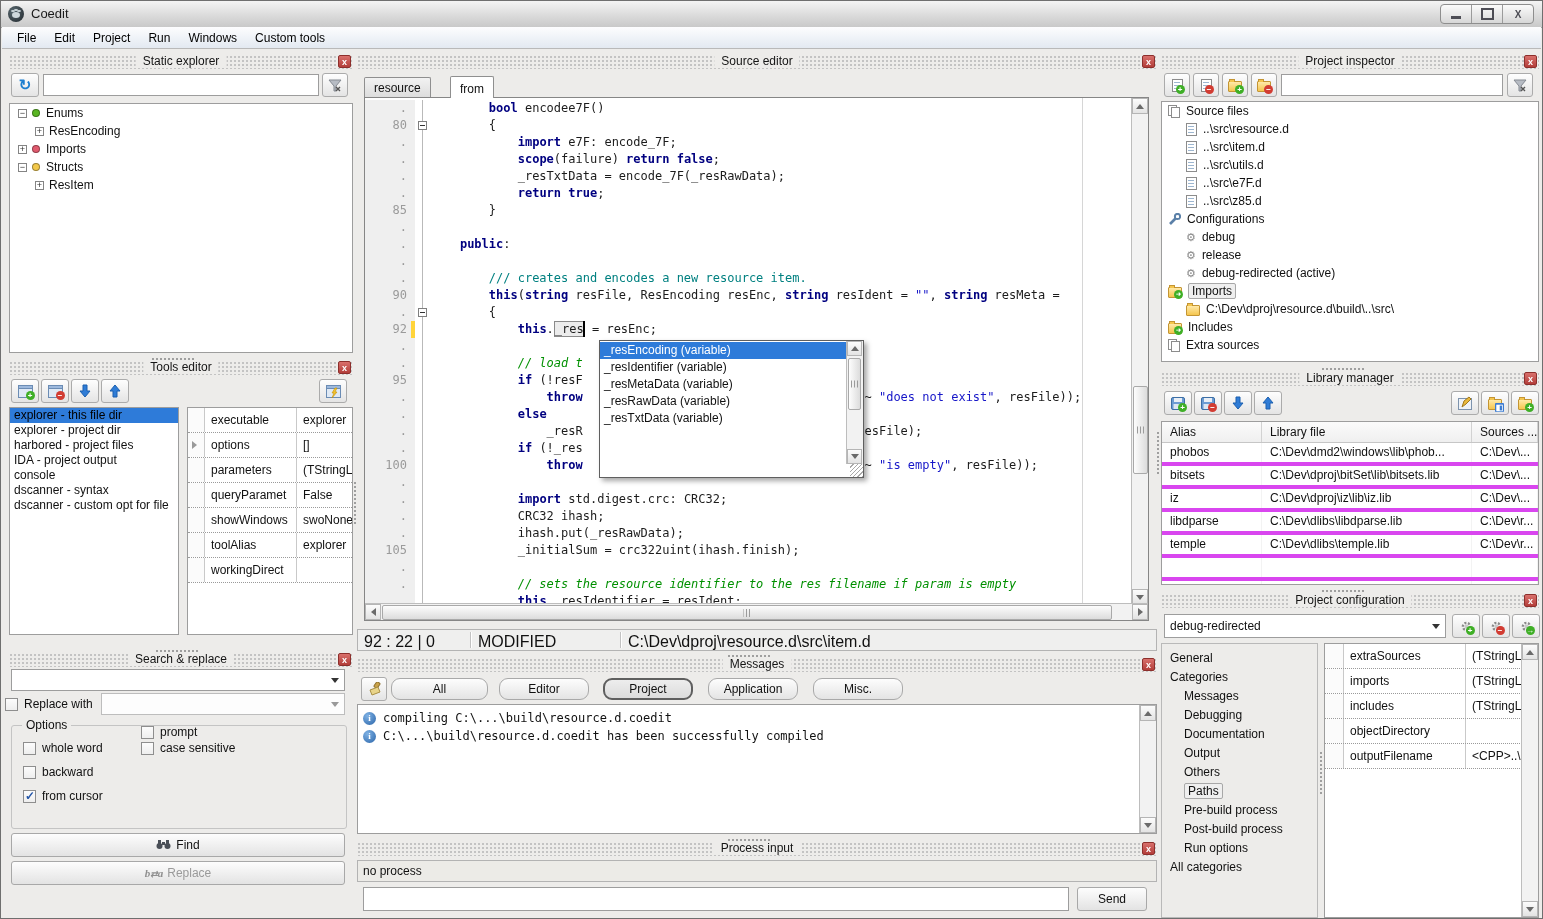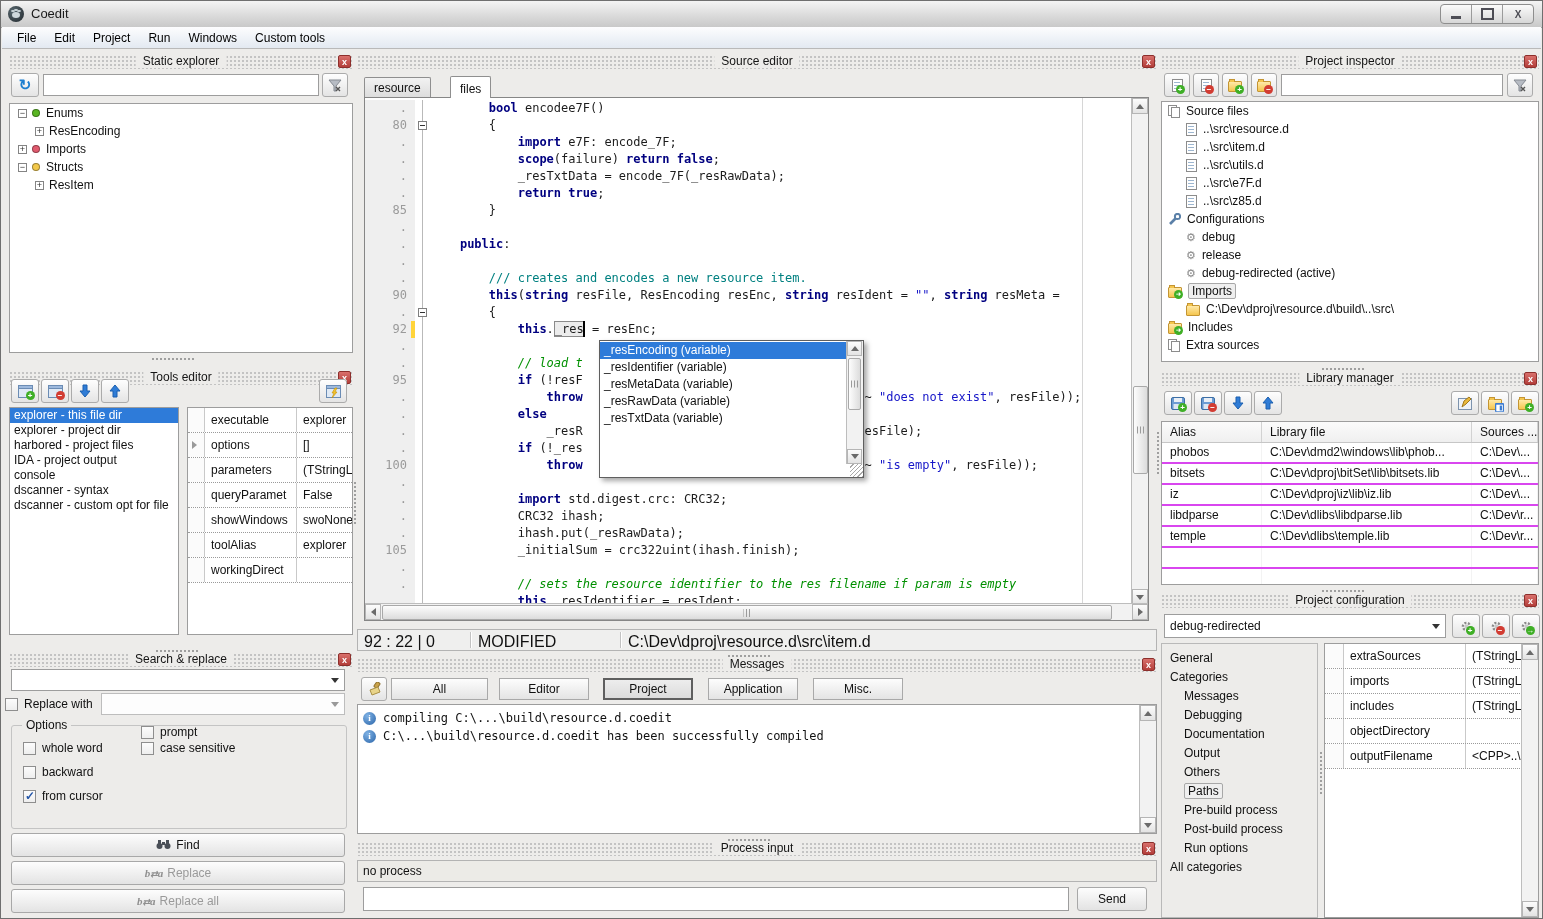--- a/index.html
+++ b/index.html
@@ -27,21 +27,21 @@
   .combo .arr{position:absolute;right:5px;top:50%;margin-top:-2px;width:0;height:0;border-left:4px solid transparent;border-right:4px solid transparent;border-top:5px solid #333;}
   .combo .cval{position:absolute;left:5px;top:3px;font-size:12px;}
   .grip-h{position:absolute;width:44px;height:4px;background-image:radial-gradient(#9f9f9f 0.9px,rgba(0,0,0,0) 1px);background-size:4px 4px;}
   .grip-v{position:absolute;width:4px;height:44px;background-image:radial-gradient(#9f9f9f 0.9px,rgba(0,0,0,0) 1px);background-size:4px 4px;}
   
   .tree-row{position:relative;height:18px;display:flex;align-items:center;white-space:nowrap;}
   .expander{width:9px;height:9px;border:1px solid #848484;background:#fff;font-size:9px;line-height:7px;text-align:center;color:#333;box-sizing:border-box;margin-right:5px;flex:none;}
   .tdot{width:8px;height:8px;border-radius:50%;margin-right:6px;flex:none;border:1px solid rgba(0,0,0,.35);box-sizing:border-box;}
   .sel-box{background:#efefef;border:1px solid #a8a8a8;border-radius:2px;padding:0 3px;}
   .list-item{height:15px;line-height:15px;padding-left:4px;white-space:nowrap;overflow:hidden;}
-  .list-item.sel{background:#2e7bd9;color:#ffffff;}
+  .list-item.sel{background:#2e7bd9;color:#000000;}
   
   .pgrid{position:absolute;background:#fff;border:1px solid #9d9d9d;box-sizing:border-box;overflow:hidden;}
   .prow{display:flex;height:25px;border-bottom:1px dotted #9a9a9a;box-sizing:border-box;}
   .pgut{flex:none;border-right:1px solid #c9c9c9;background:#fbfbfb;position:relative;}
   .pname,.pval{padding:5px 4px 0 6px;white-space:nowrap;overflow:hidden;box-sizing:border-box;}
   .pname{border-right:1px solid #c9c9c9;flex:none;}
   .ptri{position:absolute;left:4px;top:8px;width:0;height:0;border-top:4px solid transparent;border-bottom:4px solid transparent;border-left:5px solid #9a9a9a;}
   
   .sb-v{position:absolute;width:17px;background:#f2f2f2;border-left:1px solid #bdbdbd;box-sizing:border-box;}
   .sb-h{position:absolute;height:17px;background:#f2f2f2;border-top:1px solid #bdbdbd;box-sizing:border-box;}
@@ -81,36 +81,36 @@
   #popup{position:absolute;left:234px;top:242px;width:263px;height:136px;background:#fff;border:1px solid #5f5f5f;box-shadow:3px 3px 5px rgba(0,0,0,.35);z-index:5;}
   .pop-item{height:17px;line-height:17px;padding-left:4px;font-size:12px;white-space:nowrap;overflow:hidden;margin-right:16px;}
   .pop-item.sel{background:#2e7bd9;color:#fff;}
   #pop-sb{position:absolute;right:0;top:0;bottom:13px;width:16px;background:#f2f2f2;border-left:1px solid #bdbdbd;}
   #pop-grip{position:absolute;right:0;bottom:0;width:13px;height:13px;background:repeating-linear-gradient(135deg,#fff 0 2px,#a9a9a9 2px 3px);}
   
   #status-bar{position:absolute;left:356px;top:628px;width:800px;height:22px;background:#efefee;border:1px solid #b3b3b3;box-sizing:border-box;}
   .stat-seg{position:absolute;top:3px;font-size:16px;white-space:nowrap;}
   .stat-div{position:absolute;top:2px;bottom:2px;width:1px;background:#c2c2c2;box-shadow:1px 0 0 #fff;}
   
-  .msg-btn{position:absolute;height:22px;background:linear-gradient(#fdfdfd,#e4e4e4);border:1px solid #a9a9a9;border-radius:0;box-sizing:border-box;text-align:center;font-size:12px;padding-top:3px;}
+  .msg-btn{position:absolute;height:22px;background:linear-gradient(#fdfdfd,#e4e4e4);border:1px solid #a9a9a9;border-radius:9px;box-sizing:border-box;text-align:center;font-size:12px;padding-top:3px;}
   .msg-btn.pressed{border:2px solid #5f5f5f;background:linear-gradient(#ededed,#dcdcdc);padding-top:2px;}
   .msg-line{display:flex;align-items:center;height:18px;font:12px "DejaVu Sans Mono",monospace;white-space:pre;}
   .info-ic{flex:none;width:13px;height:13px;border-radius:50%;background:radial-gradient(circle at 35% 30%,#7fb2e5,#2a64a8);color:#fff;font:bold 9px/13px "Liberation Serif",serif;text-align:center;margin:0 7px 0 5px;}
   
   .cb{position:absolute;display:flex;align-items:center;}
   .cb .box{width:13px;height:13px;border:1px solid #8e8e8e;background:linear-gradient(#fcfcfc,#eee);box-sizing:border-box;margin-right:6px;position:relative;}
   .cb .box.ck::after{content:"✓";position:absolute;left:1px;top:-2px;color:#2456a8;font-size:12px;font-weight:bold;}
   .big-btn{position:absolute;left:10px;width:334px;height:24px;background:linear-gradient(#fdfdfd,#e3e3e3);border:1px solid #a8a8a8;border-radius:3px;box-sizing:border-box;text-align:center;padding-top:4px;font-size:12px;}
   .big-btn.disabled{color:#9a9a9a;}
   .groupbox{position:absolute;border:1px solid #c4c4c4;border-radius:3px;}
   .groupbox .legend{position:absolute;left:10px;top:-8px;background:#edecea;padding:0 4px;}
   
   .tbl-head{display:flex;background:linear-gradient(#fbfbfb,#efefef);border-bottom:1px solid #c6c6c6;height:21px;box-sizing:border-box;}
   .tbl-head div{padding:3px 0 0 8px;border-right:1px solid #d2d2d2;box-sizing:border-box;white-space:nowrap;overflow:hidden;}
-  .tbl-row{display:flex;height:19px;border-bottom:2px solid #d946ef;}
+  .tbl-row{display:flex;height:19px;border-bottom:4px solid #d946ef;}
   .tbl-row div{padding:2px 0 0 8px;border-right:1px solid #f3f3f3;box-sizing:border-box;white-space:nowrap;overflow:hidden;}
   
   .ic{display:inline-flex;align-items:center;justify-content:center;flex:none;}
   .badge{position:absolute;right:-2px;bottom:-2px;width:9px;height:9px;border-radius:50%;color:#fff;font:bold 8px/9px "Liberation Sans",sans-serif;text-align:center;}
   .ic-doc{width:11px;height:13px;background:#fff;border:1px solid #8c8c8c;box-sizing:border-box;position:relative;}
   .ic-doc::after{content:"";position:absolute;left:1px;top:2px;width:6px;height:1px;background:#9db6d0;box-shadow:0 3px 0 #9db6d0,0 6px 0 #9db6d0;}
   .ic-papers{width:12px;height:13px;position:relative;}
   .ic-papers::before,.ic-papers::after{content:"";position:absolute;width:9px;height:11px;background:#fff;border:1px solid #8c8c8c;box-sizing:border-box;}
   .ic-papers::before{left:0;top:0;}
   .ic-papers::after{left:3px;top:2px;}
@@ -180,21 +180,21 @@
         <span class="tdot" style="background: rgb(242, 200, 75);"></span>
         <span>Structs</span>
       </div>
       <div class="tree-row" style="padding-left: 25px;">
         <span class="expander">+</span>
         <span>ResItem</span>
       </div>
     </div>
 
   <div class="grip-h" style="left:150px;top:356px;"></div>
-  <div class="panel-title" style="left:8px;top:370px;width:344px;">
+  <div class="panel-title" style="left:8px;top:360px;width:344px;">
     <span class="pt-label">Tools editor</span>
     <span class="title-x">x</span>
   </div>
   <div class="tbtn" style="left:10px;top:378px;">
       <span class="ic" style="position:relative">
         <svg width="15" height="13">
           <rect x="0.5" y="0.5" width="14" height="12" fill="#dfe9f5" stroke="#6b8cb4"></rect>
           <rect x="0.5" y="0.5" width="14" height="3" fill="#9db9dd" stroke="#6b8cb4"></rect>
         </svg>
         <span class="badge" style="background:#3faf26;">+</span>
@@ -324,31 +324,28 @@
         <circle cx="3.5" cy="7" r="3" fill="#4a4f57"></circle>
         <circle cx="11.5" cy="7" r="3" fill="#4a4f57"></circle>
         <rect x="2" y="1" width="3" height="4" fill="#4a4f57"></rect>
         <rect x="10" y="1" width="3" height="4" fill="#4a4f57"></rect>
         <rect x="6" y="3" width="3" height="3" fill="#4a4f57"></rect>
       </svg><span>Find</span>
   </div>
   <div class="big-btn disabled" style="top:860px;">
     <span style="color:#8f8f8f;font:italic bold 11px 'Liberation Serif',serif;margin-right:4px;">b<span style="font-size:9px">⇄</span>a</span><span>Replace</span>
   </div>
-  <div class="big-btn disabled" style="top:888px;">
-    <span style="color:#8f8f8f;font:italic bold 11px 'Liberation Serif',serif;margin-right:4px;">b<span style="font-size:9px">⇄</span>a</span><span>Replace all</span>
-  </div>
 
   <div class="panel-title" style="left:356px;top:54px;width:800px;">
     <span class="pt-label">Source editor</span>
     <span class="title-x">x</span>
   </div>
   <div id="editor-tabs">
       <div class="etab" style="left: 7px;">resource</div>
-      <div class="etab active" style="left: 93px;">files</div>
+      <div class="etab active" style="left: 93px;">from</div>
     </div>
   <div id="editor-box">
     <div id="margin-line"></div>
     <div id="code-lines">
         <div class="cl">
           <div class="g">.</div>
           <div class="mk"></div>
           <div class="fold"></div>
           <div class="code"><span>        </span><span class="k">bool</span><span> encodee7F()</span></div>
         </div>

